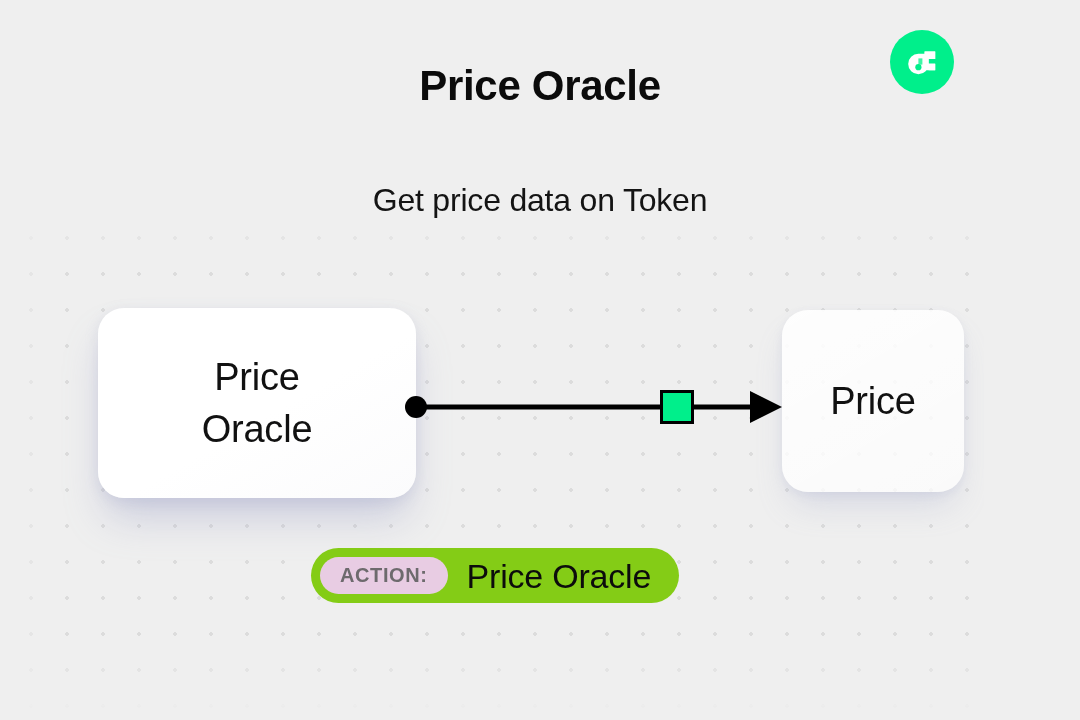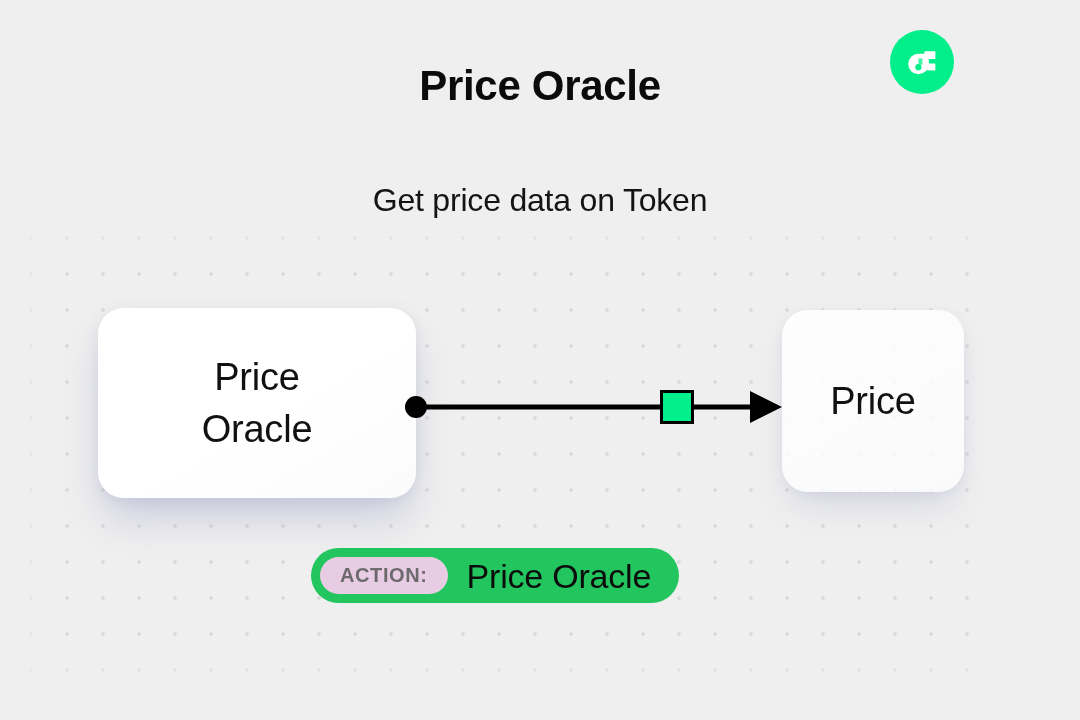--- a/index.html
+++ b/index.html
@@ -134,21 +134,21 @@
     border: 3px solid #000000;
     box-sizing: border-box;
   }
 
   
   .action-badge {
     position: absolute;
     left: 311px;
     top: 548px;
     height: 55px;
-    background: #22c55e;
+    background: #84cc16;
     border-radius: 28px;
     display: flex;
     align-items: center;
     padding: 0 28px 0 9px;
     box-sizing: border-box;
   }
   .action-tag {
     background: #e8cce3;
     color: #6d6a6d;
     border-radius: 20px;

